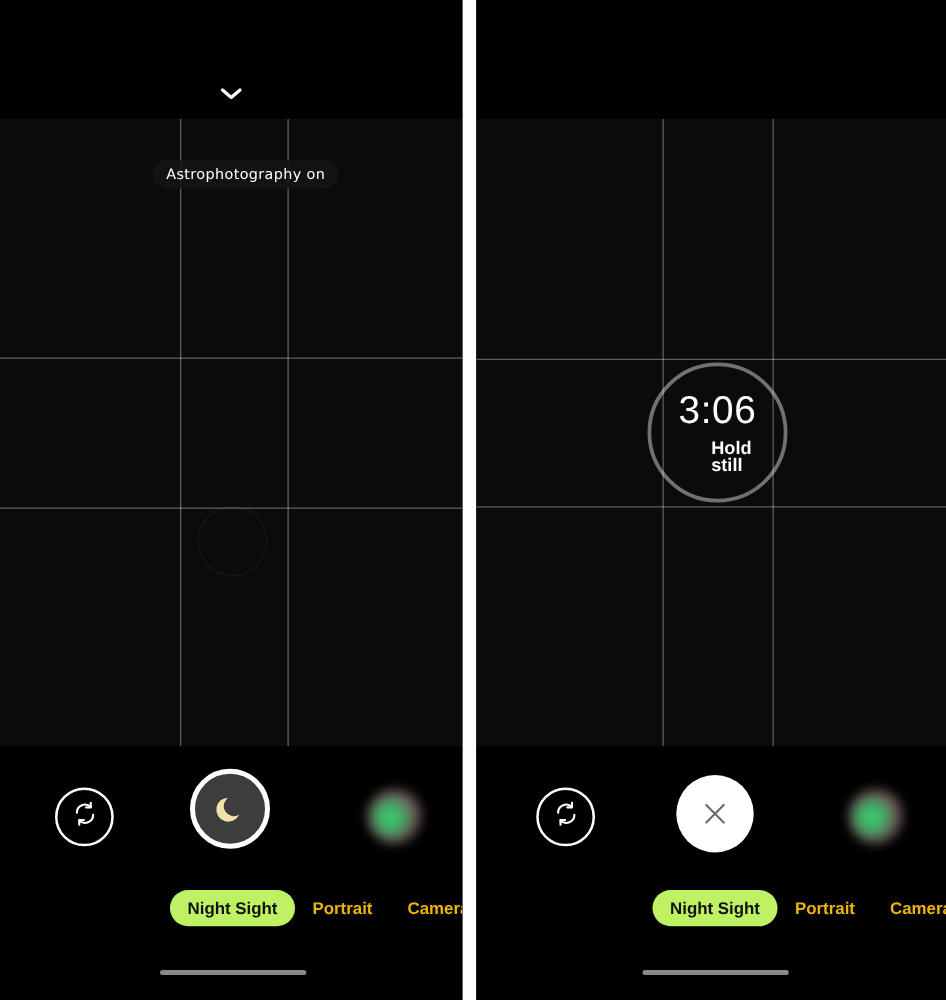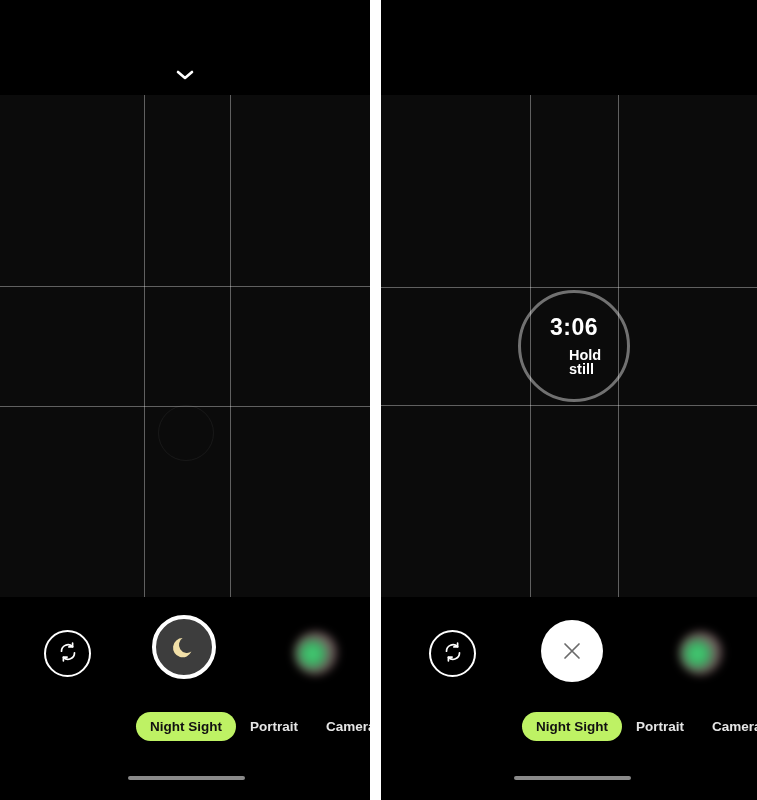--- a/index.html
+++ b/index.html
@@ -88,22 +88,22 @@
     width:112px; height:112px;
     border:3px solid rgba(255,255,255,0.42);
     border-radius:50%;
     display:flex;
     flex-direction:column;
     align-items:center;
     justify-content:center;
   }
   .timer-value {
     color:#ffffff;
-    font-size:23px;
-    font-weight:bold;
+    font-size:31px;
+    font-weight:normal;
     letter-spacing:0.5px;
     line-height:1;
   }
   .timer-hint {
     color:#ffffff;
     font-size:14.5px;
     font-weight:bold;
     margin-top:9px;
     line-height:1;
     margin-left:48px;
@@ -172,21 +172,21 @@
     left:0; top:113px;
     width:100%; height:32px;
     display:flex;
     align-items:center;
     white-space:nowrap;
     overflow:hidden;
   }
   .phone.left  .modes { padding-left:136px; }
   .phone.right .modes { padding-left:141px; }
   .mode {
-    color:#e5e5e5;
+    color:#eab308;
     font-size:13.5px;
     font-weight:bold;
     padding:0 14px;
     line-height:29px;
     border-radius:15px;
     flex:0 0 auto;
   }
   .mode.active {
     background:#bef264;
     color:#111111;
@@ -217,20 +217,21 @@
         </svg>
       </span>
     </div>
 
     <div class="viewfinder">
       <div class="grid-line grid-v v1"></div>
       <div class="grid-line grid-v v2"></div>
       <div class="grid-line grid-h h1"></div>
       <div class="grid-line grid-h h2"></div>
       <div class="focus-ring"></div>
+      <div class="astro-badge">Astrophotography on</div>
     </div>
 
     <div class="controls">
       <div class="control-row">
 
         <div class="flip-btn">
           <span>
             <svg viewBox="0 0 24 24" width="24" height="24">
               <path d="M5.5 11.2 A6.5 6.5 0 0 1 16.6 6.6" stroke="#ffffff" stroke-width="1.7" fill="none" stroke-linecap="round"></path>
               <path d="M18.5 12.8 A6.5 6.5 0 0 1 7.4 17.4" stroke="#ffffff" stroke-width="1.7" fill="none" stroke-linecap="round"></path>

